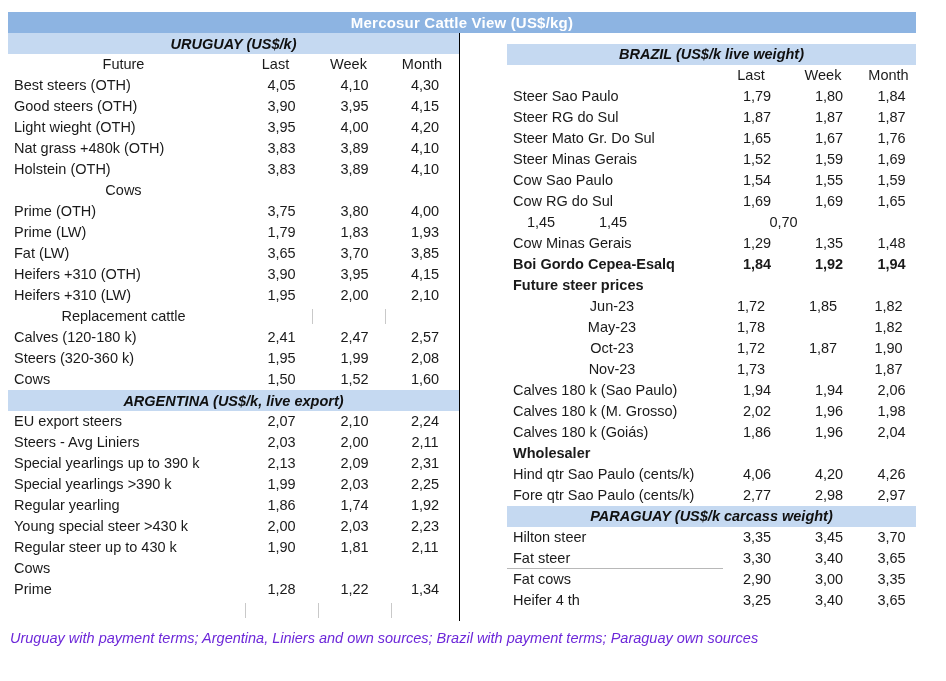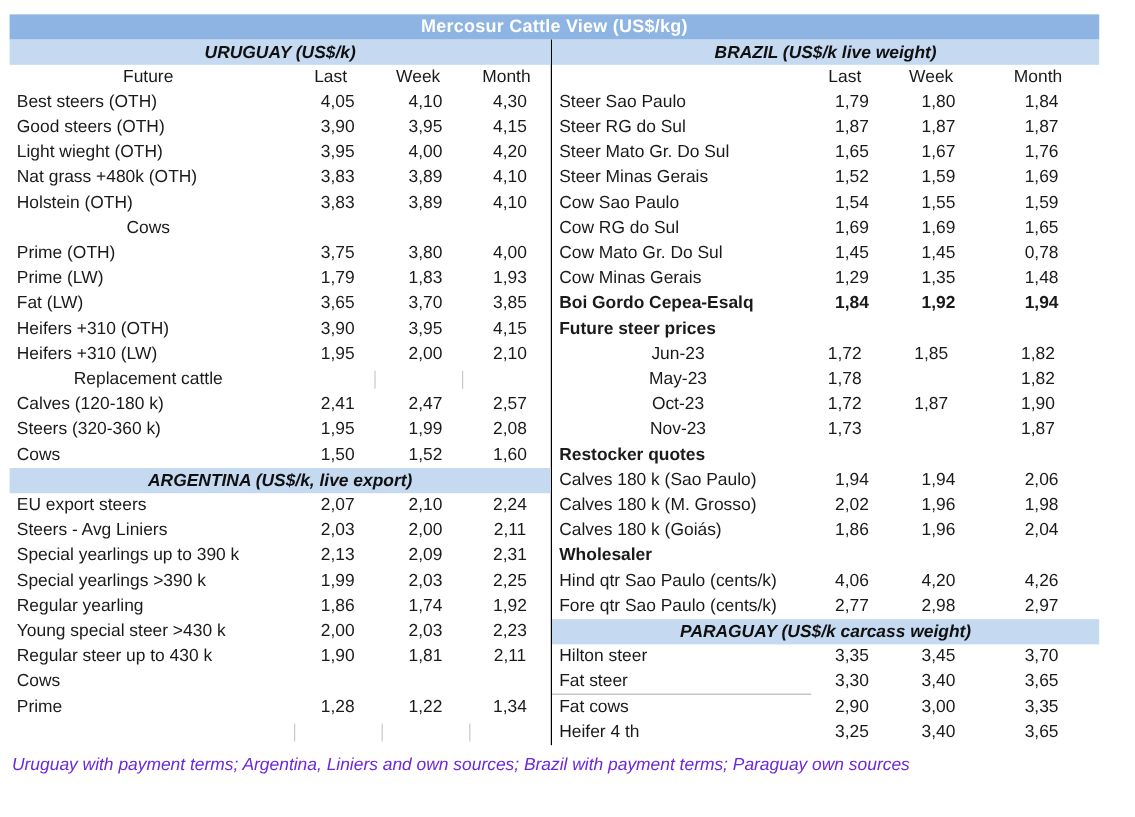--- a/index.html
+++ b/index.html
@@ -6,21 +6,21 @@
   body{
     width:946px;height:681px;background:#ffffff;position:relative;
     font-family:"Liberation Sans", sans-serif;color:#1a1a1a;
     -webkit-font-smoothing:antialiased;
   }
   .sheet{position:absolute;left:8px;top:12px;width:908px;}
   .title-bar{
     height:21px;background:#8db4e2;color:#ffffff;font-weight:bold;font-size:15px;
     display:flex;align-items:center;justify-content:center;letter-spacing:.2px;
   }
-  .panes{display:flex;align-items:center;}
+  .panes{display:flex;align-items:center;gap:47px;}
   .pane{display:flex;flex-direction:column;}
   .pane-left{width:451px;border-right:1.5px solid #000000;}
   .pane-right{flex:1;}
   .sec-header{
     height:21px;background:#c5d9f1;font-weight:bold;font-style:italic;font-size:14.5px;
     display:flex;align-items:center;justify-content:center;color:#101010;
   }
   .row{height:21px;display:flex;font-size:14.5px;}
   .row>div{height:21px;line-height:21px;white-space:nowrap;overflow:visible;}
   .num{text-align:center;}
@@ -254,24 +254,23 @@
           <div class="num c2">1,55</div>
           <div class="num c3">1,59</div>
         </div>
         <div class="row normal">
           <div class="label">Cow RG do Sul</div>
           <div class="num c1">1,69</div>
           <div class="num c2">1,69</div>
           <div class="num c3">1,65</div>
         </div>
         <div class="row normal">
-          <div class="label">Cow Mato Gr. Do Sul</div>
           <div class="num c1">1,45</div>
           <div class="num c2">1,45</div>
-          <div class="num c3">0,78</div>
+          <div class="num c3">0,70</div>
         </div>
         <div class="row normal">
           <div class="label">Cow Minas Gerais</div>
           <div class="num c1">1,29</div>
           <div class="num c2">1,35</div>
           <div class="num c3">1,48</div>
         </div>
         <div class="row bold">
           <div class="label">Boi Gordo Cepea-Esalq</div>
           <div class="num c1">1,84</div>
@@ -300,26 +299,20 @@
           <div class="label">Oct-23</div>
           <div class="num c1">1,72</div>
           <div class="num c2">1,87</div>
           <div class="num c3">1,90</div>
         </div>
         <div class="row center">
           <div class="label">Nov-23</div>
           <div class="num c1">1,73</div>
           <div class="num c2"></div>
           <div class="num c3">1,87</div>
-        </div>
-        <div class="row bold">
-          <div class="label">Restocker quotes</div>
-          <div class="num c1"></div>
-          <div class="num c2"></div>
-          <div class="num c3"></div>
         </div>
         <div class="row normal">
           <div class="label">Calves 180 k (Sao Paulo)</div>
           <div class="num c1">1,94</div>
           <div class="num c2">1,94</div>
           <div class="num c3">2,06</div>
         </div>
         <div class="row normal">
           <div class="label">Calves 180 k (M. Grosso)</div>
           <div class="num c1">2,02</div>

